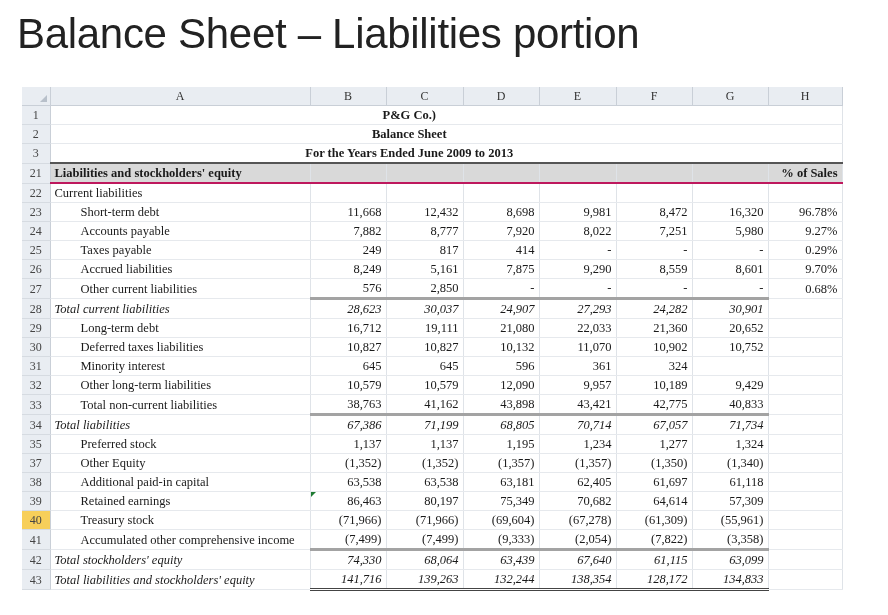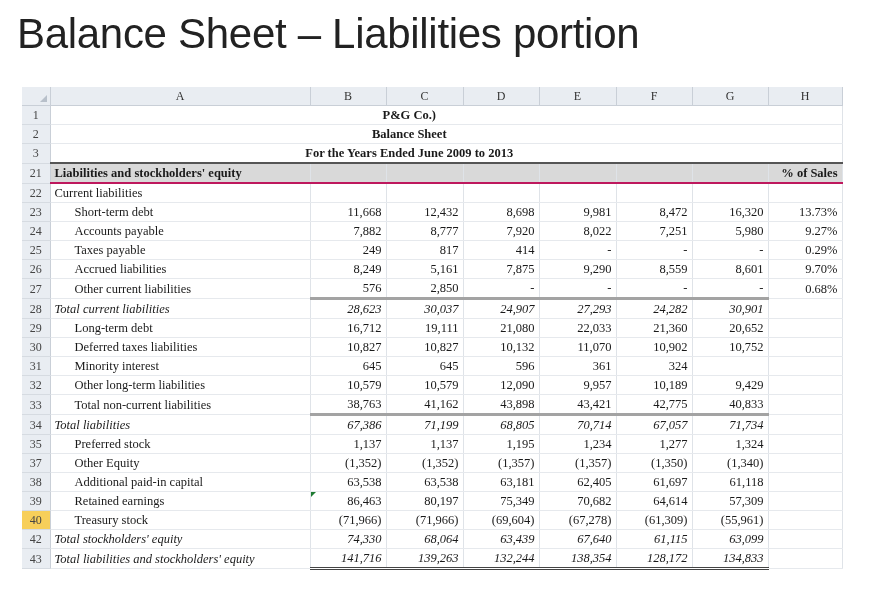--- a/index.html
+++ b/index.html
@@ -19,21 +19,21 @@
   th { background:#e9edf2; font-weight:normal; color:#333; text-align:center;
        border-right:1px solid #c9cfd7; border-bottom:1px solid #c9cfd7; font-size:12px; }
   td.rn { background:#e9edf2; color:#444; text-align:center; border-right:1px solid #c9cfd7;
           border-bottom:1px solid #d6dbe1; padding:0; font-size:12px; }
   td.rn.sel { background:#f7cf5a; }
   th.corner { background:#e9edf2; position:relative; }
   th.corner::after { content:""; position:absolute; right:3px; bottom:3px; width:0; height:0;
     border-left:7px solid transparent; border-bottom:7px solid #b8c0ca; }
   td.num { text-align:right; }
   td.lbl { text-align:left; }
-  td.ind { padding-left:24px; }
+  td.ind { padding-left:30px; }
   .it { font-style:italic; }
   tr.title-row td.span { text-align:center; font-weight:bold; border-right:none; }
   tr.section td { background:#d9d9d9; font-weight:bold; border-top:2px solid #555; border-bottom:2px solid #be185d; }
   tr.section td.rn { background:#e9edf2; border-top:1px solid #c9cfd7; border-bottom:1px solid #d6dbe1; font-weight:normal; }
   tr.section td.h-cell { text-align:right; }
   .ul td.uline { border-bottom:3px solid #a3a3a3; }
   .dl td.dline { border-bottom:3px double #444; }
   .green-mark { position:absolute; width:0; height:0; border-top:5px solid #1e7b32; border-right:5px solid transparent; }
 </style>
 </head>
@@ -107,21 +107,21 @@
         </tr>
         <tr>
           <td class="rn">23</td>
           <td class="lbl ind">Short-term debt</td>
           <td class="num uline dline">11,668</td>
           <td class="num uline dline">12,432</td>
           <td class="num uline dline">8,698</td>
           <td class="num uline dline">9,981</td>
           <td class="num uline dline">8,472</td>
           <td class="num uline dline">16,320</td>
-          <td class="num">13.73%</td>
+          <td class="num">96.78%</td>
         </tr>
         <tr>
           <td class="rn">24</td>
           <td class="lbl ind">Accounts payable</td>
           <td class="num uline dline">7,882</td>
           <td class="num uline dline">8,777</td>
           <td class="num uline dline">7,920</td>
           <td class="num uline dline">8,022</td>
           <td class="num uline dline">7,251</td>
           <td class="num uline dline">5,980</td>
@@ -285,20 +285,31 @@
           <td class="rn sel">40</td>
           <td class="lbl ind">Treasury stock</td>
           <td class="num uline dline">(71,966)</td>
           <td class="num uline dline">(71,966)</td>
           <td class="num uline dline">(69,604)</td>
           <td class="num uline dline">(67,278)</td>
           <td class="num uline dline">(61,309)</td>
           <td class="num uline dline">(55,961)</td>
           <td class="num"></td>
         </tr>
+        <tr class="ul">
+          <td class="rn">41</td>
+          <td class="lbl ind">Accumulated other comprehensive income</td>
+          <td class="num uline dline">(7,499)</td>
+          <td class="num uline dline">(7,499)</td>
+          <td class="num uline dline">(9,333)</td>
+          <td class="num uline dline">(2,054)</td>
+          <td class="num uline dline">(7,822)</td>
+          <td class="num uline dline">(3,358)</td>
+          <td class="num"></td>
+        </tr>
         <tr>
           <td class="rn">42</td>
           <td class="lbl it">Total stockholders' equity</td>
           <td class="num it uline dline">74,330</td>
           <td class="num it uline dline">68,064</td>
           <td class="num it uline dline">63,439</td>
           <td class="num it uline dline">67,640</td>
           <td class="num it uline dline">61,115</td>
           <td class="num it uline dline">63,099</td>
           <td class="num"></td>

